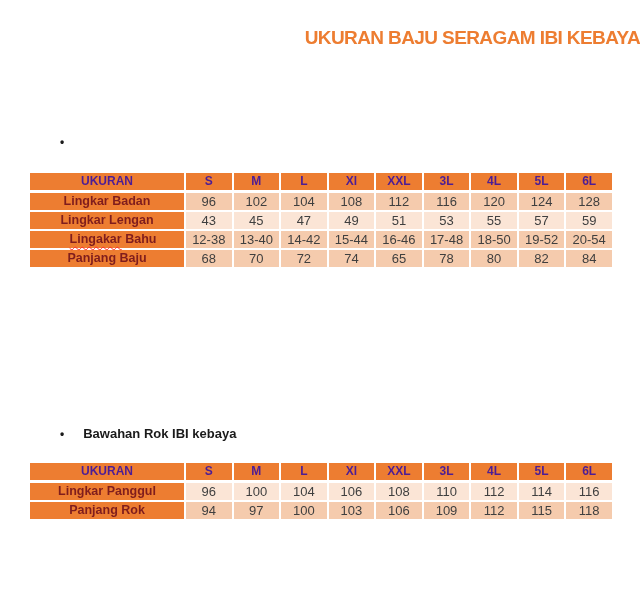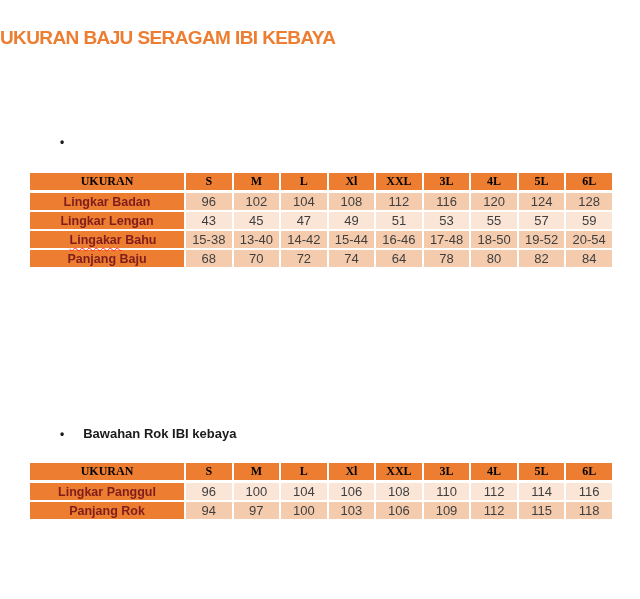--- a/index.html
+++ b/index.html
@@ -19,21 +19,21 @@
     overflow: hidden;
   }
   .page {
     position: relative;
     width: 640px; height: 599px;
     background: #ffffff;
   }
   .title {
     position: absolute;
     top: 27px; left: 0; width: 100%;
-    text-align: left;
+    text-align: right;
     color: var(--accent);
     font-weight: bold;
     font-size: 19px;
     letter-spacing: -0.6px;
   }
   .section-heading {
     position: absolute;
     display: flex;
     align-items: center;
     color: var(--heading-text);
@@ -59,25 +59,24 @@
   col.label-col { width: 156px; }
   .size-table th, .size-table td {
     border: 2px solid #ffffff;
     text-align: center;
     vertical-align: middle;
     height: 19px;
     padding: 1px 0;
   }
   .size-table thead th {
     background: var(--accent);
-    color: #000000;
+    color: #4c1d95;
     font-weight: bold;
     font-size: 12px;
     border-bottom: 3px solid #ffffff;
-    font-family: Liberation Serif, serif;
   }
   .size-table tbody th.row-label {
     background: var(--accent);
     color: #7f1d1d;
     font-weight: bold;
     font-size: 12.5px;
   }
   .size-table tbody td {
     color: var(--cell-text);
     font-size: 13px;
@@ -143,37 +142,37 @@
           <td>47</td>
           <td>49</td>
           <td>51</td>
           <td>53</td>
           <td>55</td>
           <td>57</td>
           <td>59</td>
         </tr>
         <tr class="band-dark">
           <th class="row-label"><span class="wavy">Lingakar</span><span> Bahu</span></th>
-          <td>15-38</td>
+          <td>12-38</td>
           <td>13-40</td>
           <td>14-42</td>
           <td>15-44</td>
           <td>16-46</td>
           <td>17-48</td>
           <td>18-50</td>
           <td>19-52</td>
           <td>20-54</td>
         </tr>
         <tr class="band-dark">
           <th class="row-label">Panjang Baju</th>
           <td>68</td>
           <td>70</td>
           <td>72</td>
           <td>74</td>
-          <td>64</td>
+          <td>65</td>
           <td>78</td>
           <td>80</td>
           <td>82</td>
           <td>84</td>
         </tr>
       </tbody>
   </table>
 
   <div class="section-heading" id="heading-1">
     <span class="bullet">•</span>

